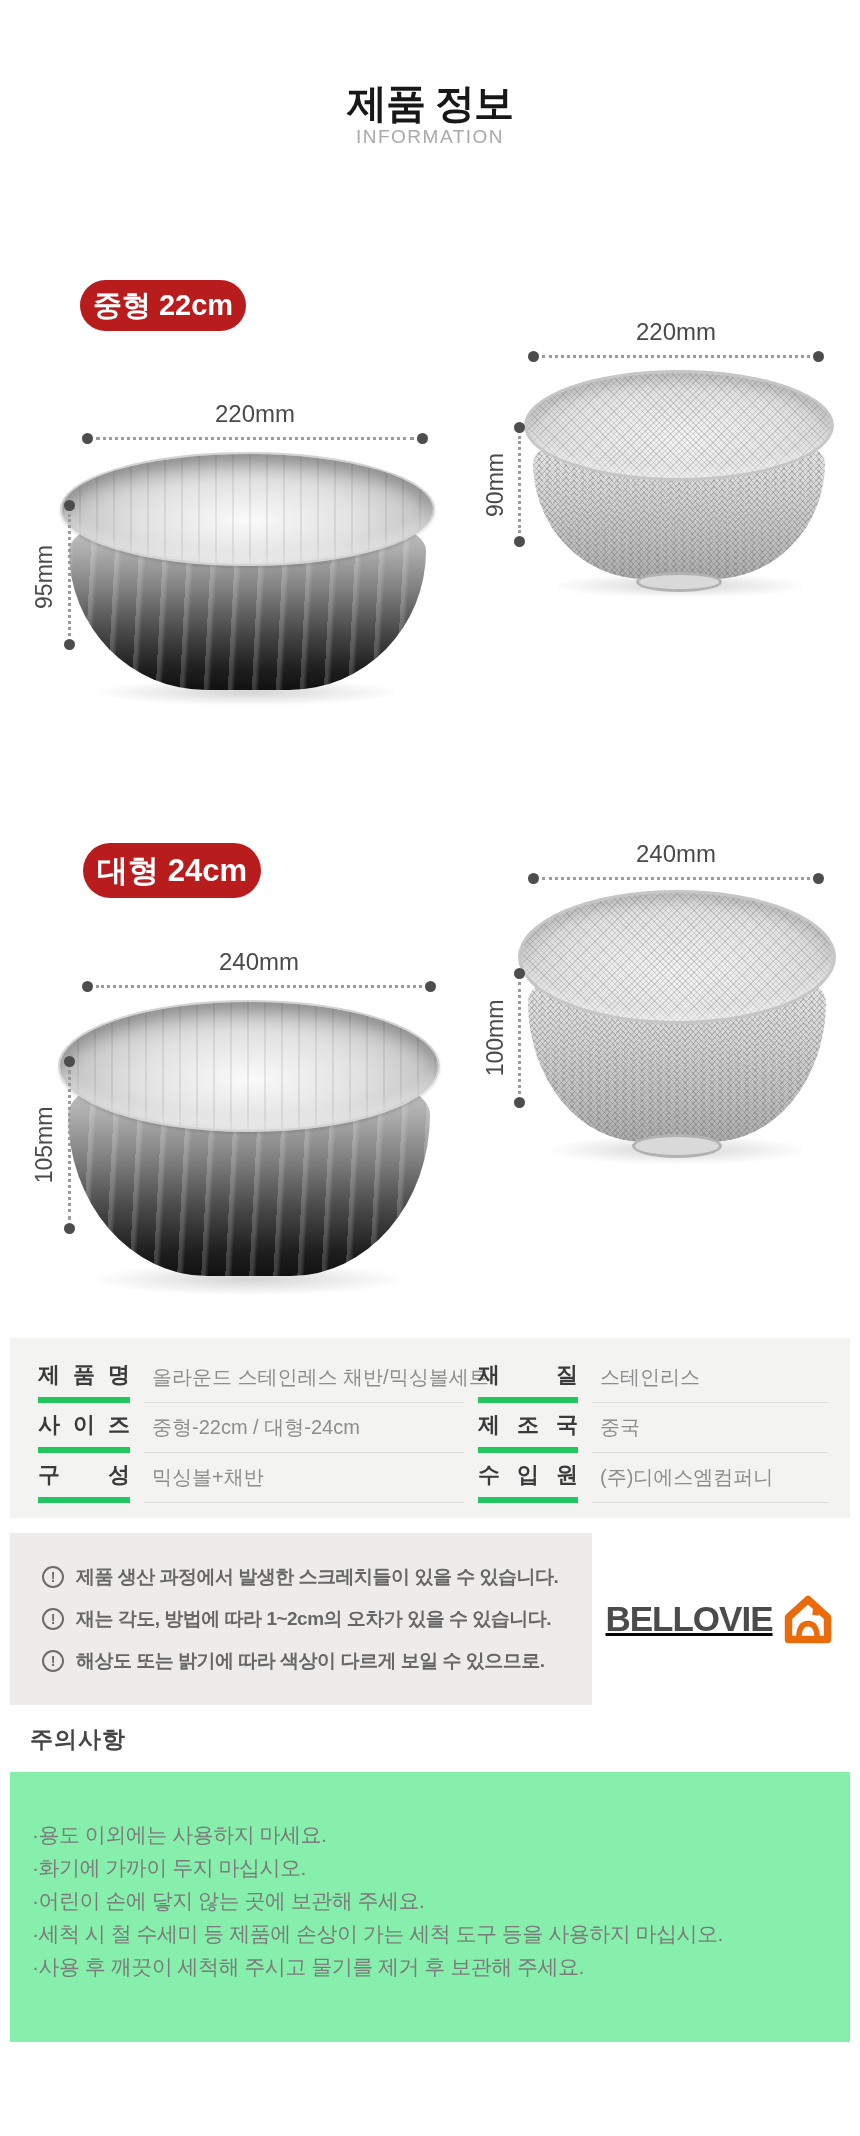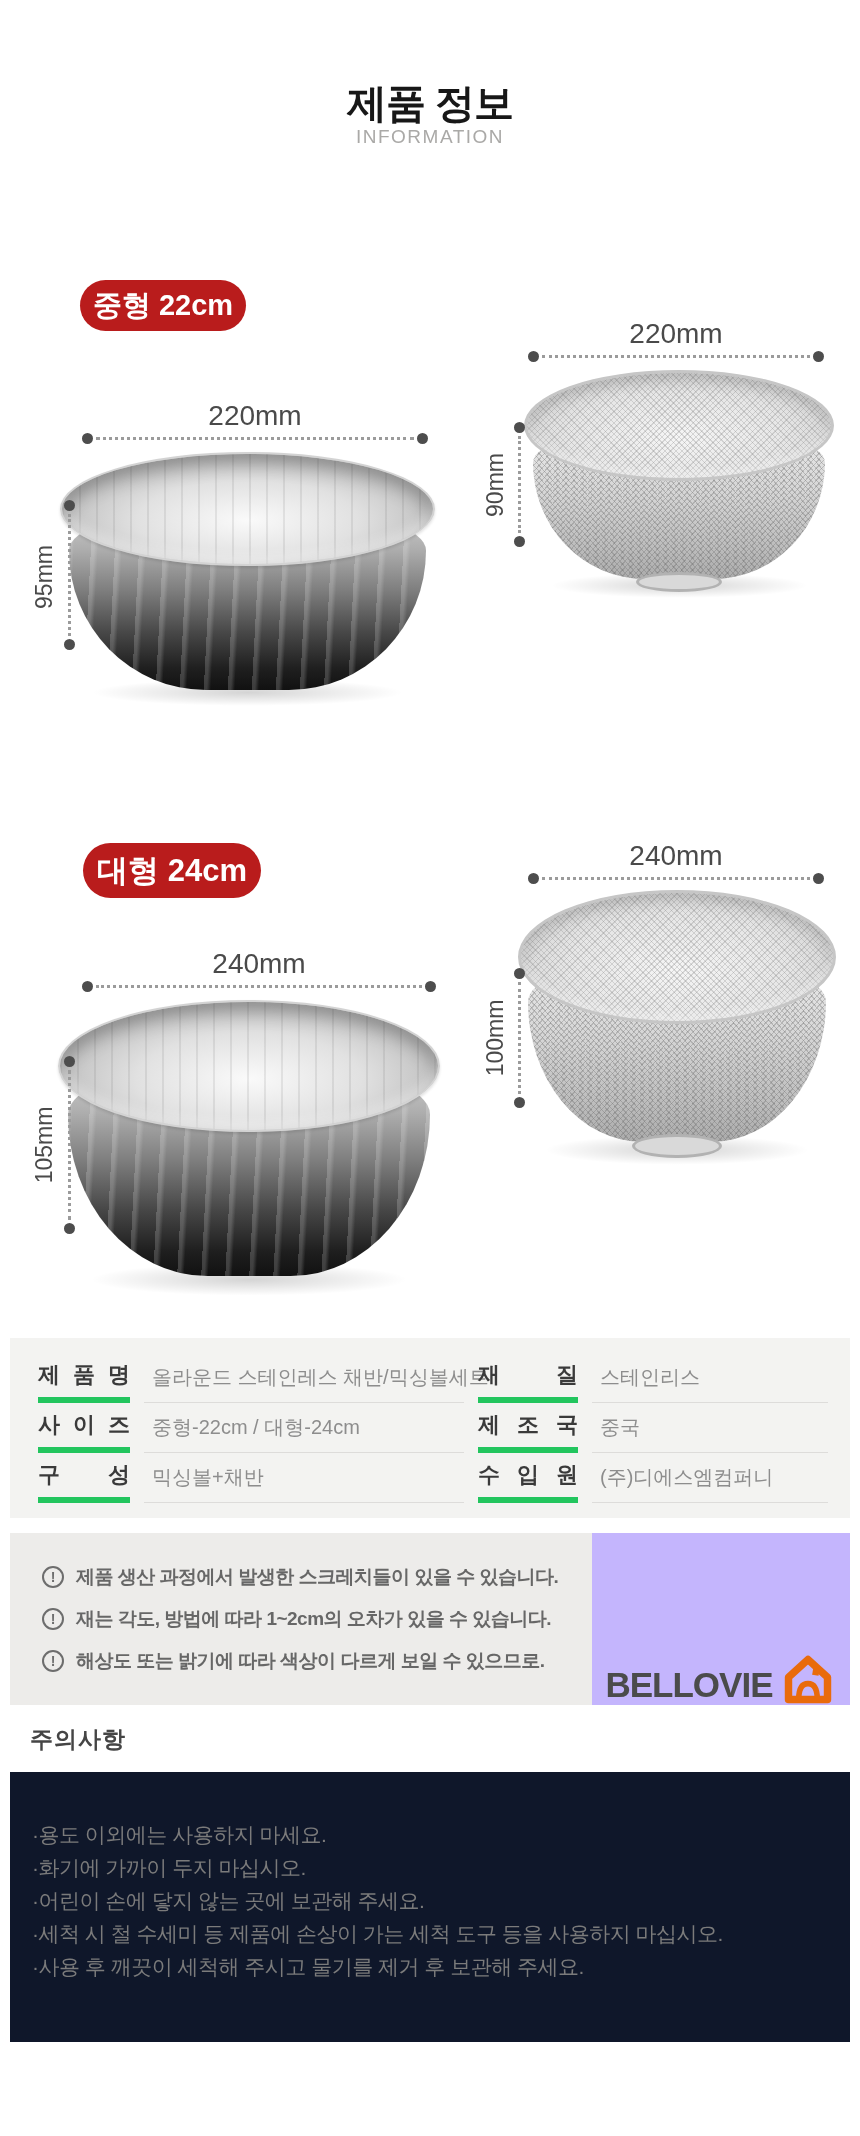--- a/index.html
+++ b/index.html
@@ -12,21 +12,21 @@
   .hdr-title { left:0; right:0; top:76px; text-align:center; font-size:40px; font-weight:800; color:#171717; letter-spacing:-1px; }
   .hdr-sub   { left:0; right:0; top:126px; text-align:center; font-size:19px; font-weight:400; color:#aaa9a7; letter-spacing:1.5px; }
 
   
   .badge { background:#b91c1c; color:#fff; font-weight:700; border-radius:28px;
            display:flex; align-items:center; justify-content:center; }
   .badge1 { left:80px; top:280px; width:166px; height:51px; font-size:29px; }
   .badge2 { left:83px; top:843px; width:178px; height:55px; font-size:31px; }
 
   
-  .dimlabel { font-size:28px; color:#4a4a4a; text-align:center; white-space:nowrap; }
+  .dimlabel { font-size:24px; color:#4a4a4a; text-align:center; white-space:nowrap; }
   .vlabel   { font-size:23px; color:#4a4a4a; white-space:nowrap;
               transform:translate(-50%,-50%) rotate(-90deg); }
   .hline { display:flex; align-items:center; height:11px; }
   .hline .dot { width:11px; height:11px; border-radius:50%; background:#4d4d4d; flex:none; }
   .hline .ln  { flex:1; border-top:3px dotted #9b9b9b; margin:0 3px; height:0; }
   .vline { display:flex; flex-direction:column; align-items:center; width:11px; }
   .vline .dot { width:11px; height:11px; border-radius:50%; background:#4d4d4d; flex:none; }
   .vline .ln  { flex:1; border-left:3px dotted #9b9b9b; margin:3px 0; width:0; }
 
   
@@ -94,28 +94,28 @@
         display:flex; align-items:center; padding-left:8px; white-space:nowrap; }
 
   
   .notice { left:10px; top:1533px; width:840px; height:172px; background:#edecea; }
   .notice-lines { position:absolute; left:32px; top:23px; }
   .nrow { display:flex; align-items:center; gap:12px; height:42px; }
   .alert-icon { width:22px; height:22px; border:2px solid #6d6d6d; border-radius:50%; flex:none;
     display:flex; align-items:center; justify-content:center;
     font-size:14px; font-weight:700; color:#6d6d6d; }
   .ntext { font-size:19px; color:#676767; letter-spacing:-0.5px;font-weight:bold; }
-  .logo-panel { position:absolute; left:582px; top:0; right:0; bottom:0; background:#c4b5fd;
-    display:flex; align-items:flex-end; justify-content:center; gap:6px; }
+  .logo-panel { position:absolute; left:582px; top:0; right:0; bottom:0; background:#ffffff;
+    display:flex; align-items:center; justify-content:center; gap:6px;text-decoration:underline; }
   .brand { font-size:35px; font-weight:800; color:#4b4b4b; letter-spacing:-1px; }
   .house-icon svg { display:block; }
 
   
   .caution-h { left:30px; top:1724px; font-size:23px; font-weight:700; color:#454545; letter-spacing:1px; }
-  .caution { left:10px; top:1772px; width:840px; height:270px; background:#0f172a;
+  .caution { left:10px; top:1772px; width:840px; height:270px; background:#86efac;
     padding:46px 24px 0 22px; }
   .citem { font-size:21px; color:#7b7b7b; line-height:33px; letter-spacing:-0.5px; }
 </style>
 </head>
 <body>
 
 <div class="page">
 
   <div class="abs hdr-title">제품 정보</div>
   <div class="abs hdr-sub">INFORMATION</div>

